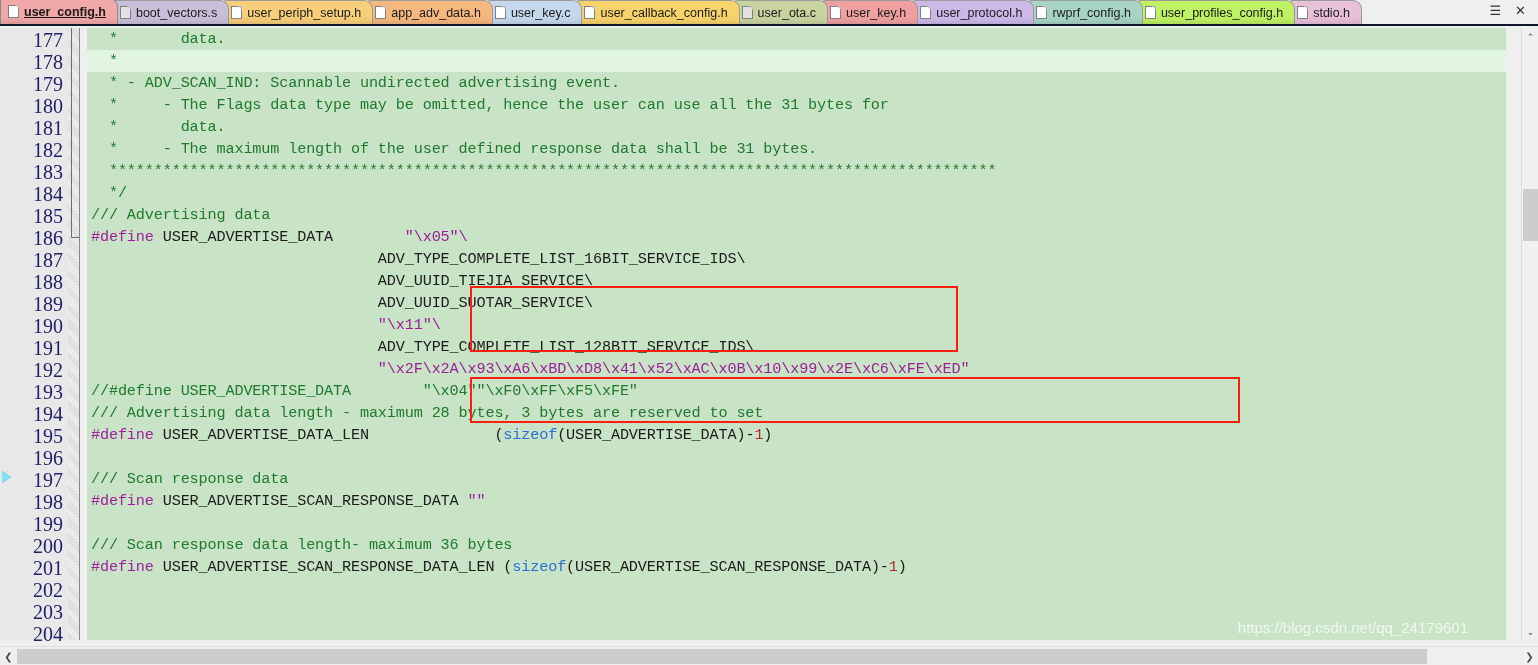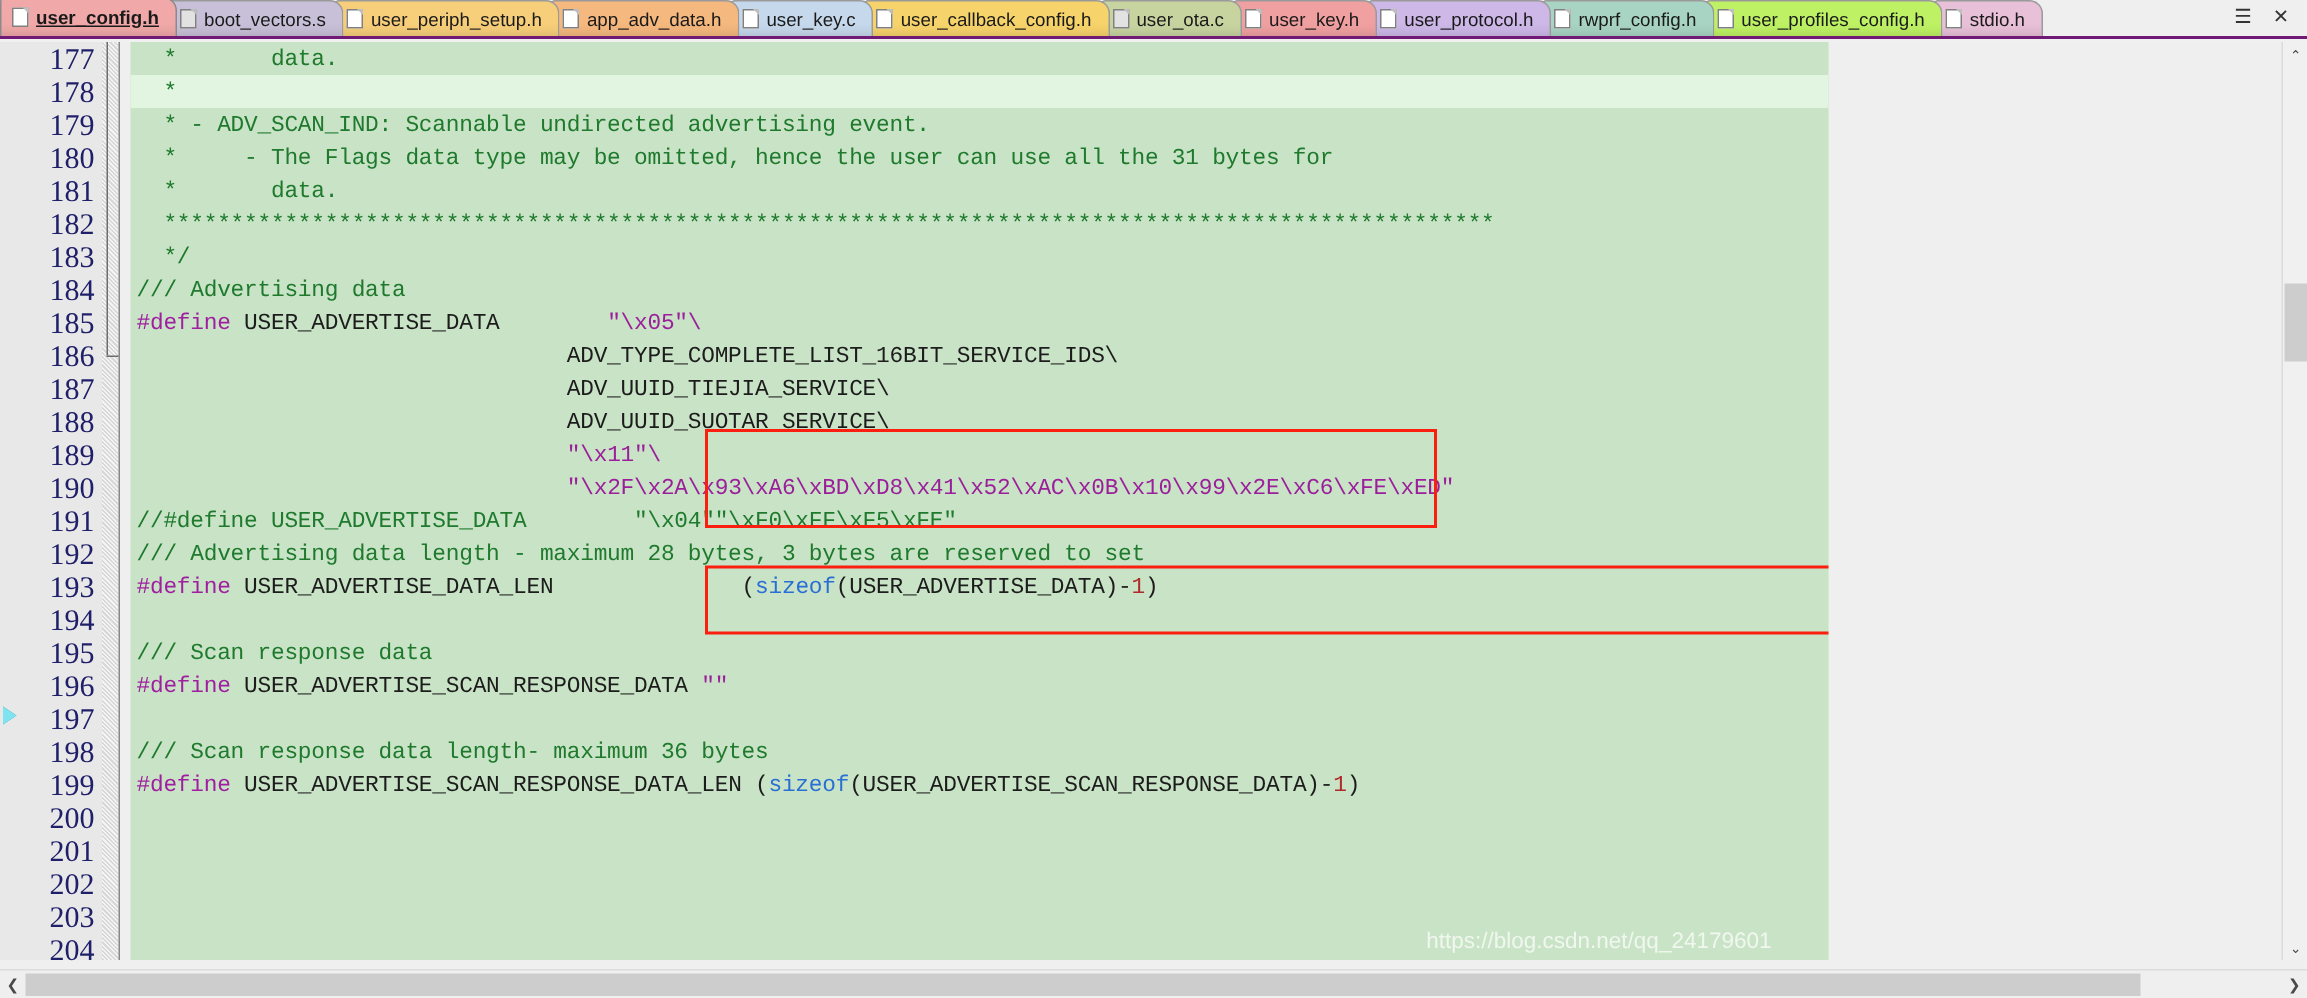--- a/index.html
+++ b/index.html
@@ -9,21 +9,21 @@
     overflow: hidden;
     background: #f0f0f0;
     font-family: "Liberation Sans", sans-serif;
   }
 
   
   #tabbar {
     position: absolute; left: 0; top: 0;
     width: 1538px; height: 26px;
     background: #efefef;
-    border-bottom: 2px solid #701a75;
+    border-bottom: 2px solid #0f172a;
     display: flex;
     align-items: flex-end;
     overflow: hidden;
   }
   .tab {
     position: relative;
     height: 24px;
     display: flex;
     align-items: center;
     gap: 5px;
@@ -119,21 +119,21 @@
     background: #6d6d6d;
   }
   .fold-vert {
     position: absolute; left: 3px;
     width: 1px;
     background: #6d6d6d;
   }
 
   #codearea {
     position: absolute; left: 87px; top: 0;
-    width: 1132px; height: 612px;
+    width: 1419px; height: 612px;
     background: #c9e3c6;
     overflow: hidden;
   }
   .cline {
     position: relative;
     height: 22px; line-height: 22px;
     font-family: "Liberation Mono", monospace;
     font-size: 15.2px;
     white-space: pre;
     color: #1c1c1c;
@@ -303,28 +303,30 @@
     </div>
   </div>
 
   <div id="codearea">
     <div id="code-host">
         <div class="cline"><span class="cm">  *       data.</span></div>
         <div class="cline current"><span class="cm">  *</span></div>
         <div class="cline"><span class="cm">  * - ADV_SCAN_IND: Scannable undirected advertising event.</span></div>
         <div class="cline"><span class="cm">  *     - The Flags data type may be omitted, hence the user can use all the 31 bytes for</span></div>
         <div class="cline"><span class="cm">  *       data.</span></div>
+        <div class="cline"><span class="cm">  *     - The maximum length of the user defined response data shall be 31 bytes.</span></div>
         <div class="cline"><span class="cm">  ***************************************************************************************************</span></div>
         <div class="cline"><span class="cm">  */</span></div>
         <div class="cline"><span class="cm">/// Advertising data</span></div>
         <div class="cline"><span class="pp">#define</span><span class="id"> USER_ADVERTISE_DATA        </span><span class="str">"\x05"\</span></div>
         <div class="cline"><span class="id">                                ADV_TYPE_COMPLETE_LIST_16BIT_SERVICE_IDS\</span></div>
         <div class="cline"><span class="id">                                ADV_UUID_TIEJIA_SERVICE\</span></div>
         <div class="cline"><span class="id">                                ADV_UUID_SUOTAR_SERVICE\</span></div>
         <div class="cline"><span class="id">                                </span><span class="str">"\x11"\</span></div>
+        <div class="cline"><span class="id">                                ADV_TYPE_COMPLETE_LIST_128BIT_SERVICE_IDS\</span></div>
         <div class="cline"><span class="id">                                </span><span class="str">"\x2F\x2A\x93\xA6\xBD\xD8\x41\x52\xAC\x0B\x10\x99\x2E\xC6\xFE\xED"</span></div>
         <div class="cline"><span class="cm">//#define USER_ADVERTISE_DATA        "\x04""\xF0\xFF\xF5\xFE"</span></div>
         <div class="cline"><span class="cm">/// Advertising data length - maximum 28 bytes, 3 bytes are reserved to set</span></div>
         <div class="cline"><span class="pp">#define</span><span class="id"> USER_ADVERTISE_DATA_LEN              (</span><span class="kw">sizeof</span><span class="id">(USER_ADVERTISE_DATA)-</span><span class="num">1</span><span class="id">)</span></div>
         <div class="cline"><span class="id"></span></div>
         <div class="cline"><span class="cm">/// Scan response data</span></div>
         <div class="cline"><span class="pp">#define</span><span class="id"> USER_ADVERTISE_SCAN_RESPONSE_DATA </span><span class="str">""</span></div>
         <div class="cline"><span class="id"></span></div>
         <div class="cline"><span class="cm">/// Scan response data length- maximum 36 bytes</span></div>
         <div class="cline"><span class="pp">#define</span><span class="id"> USER_ADVERTISE_SCAN_RESPONSE_DATA_LEN (</span><span class="kw">sizeof</span><span class="id">(USER_ADVERTISE_SCAN_RESPONSE_DATA)-</span><span class="num">1</span><span class="id">)</span></div>

